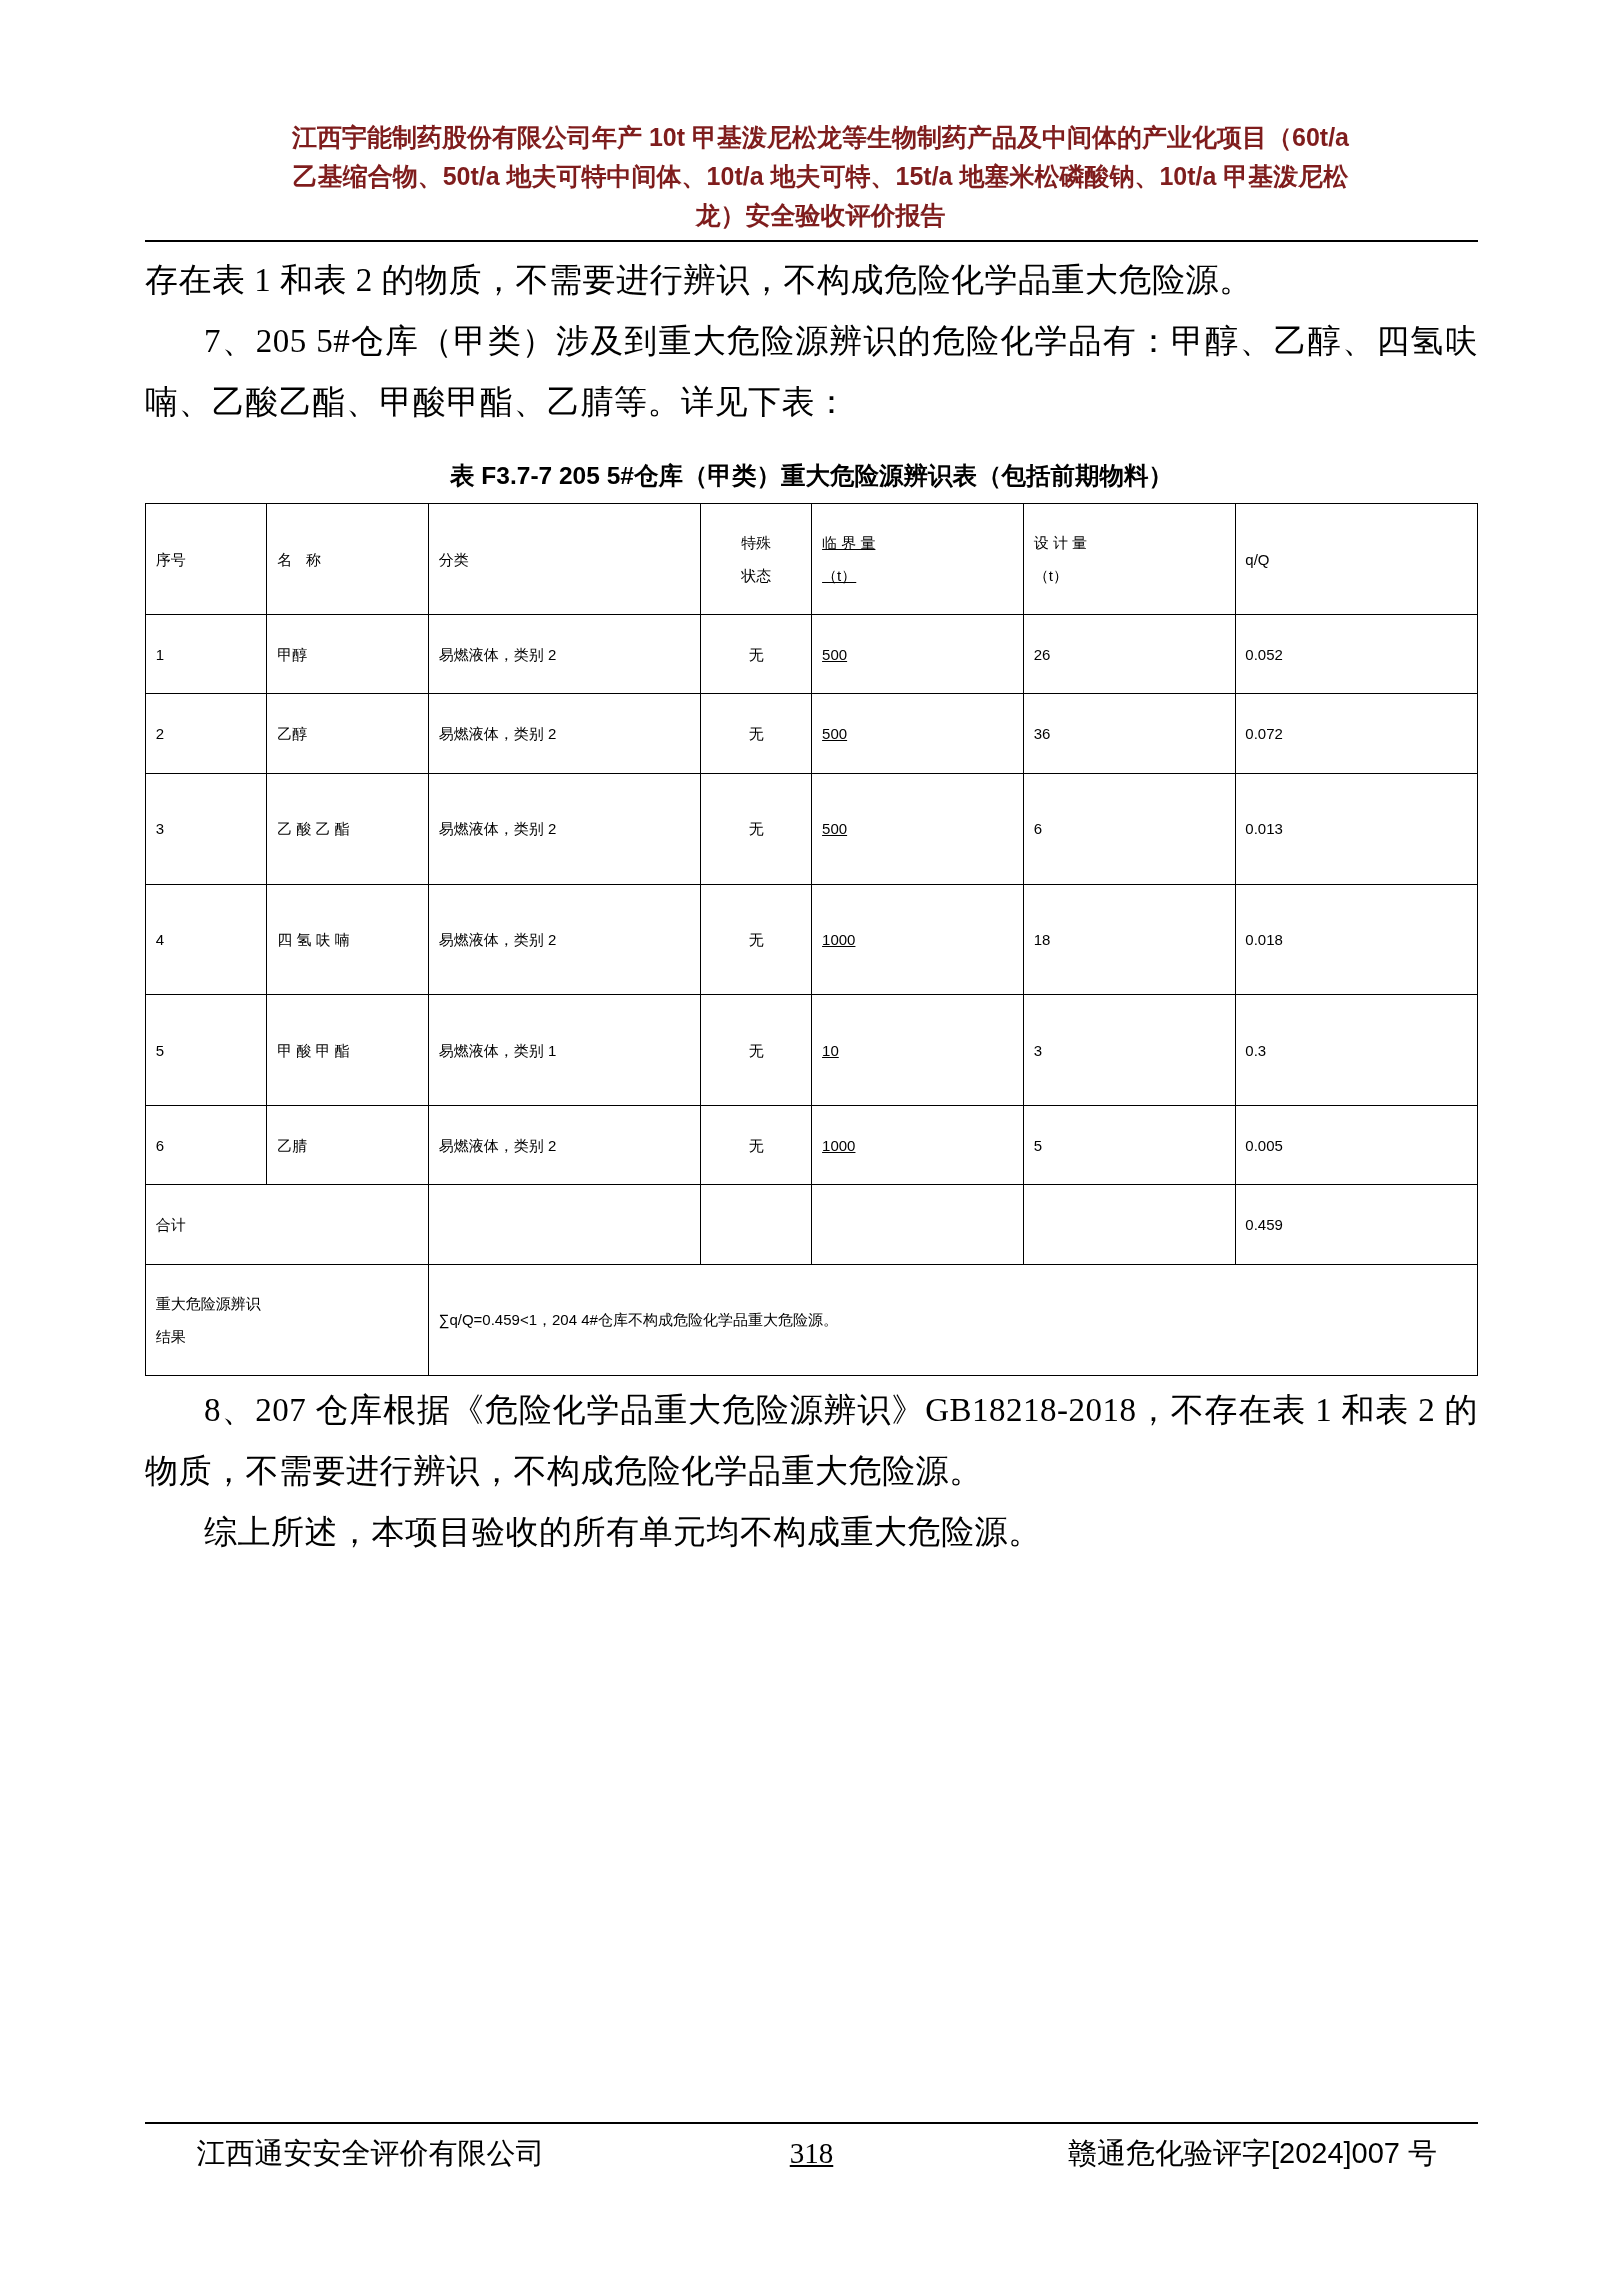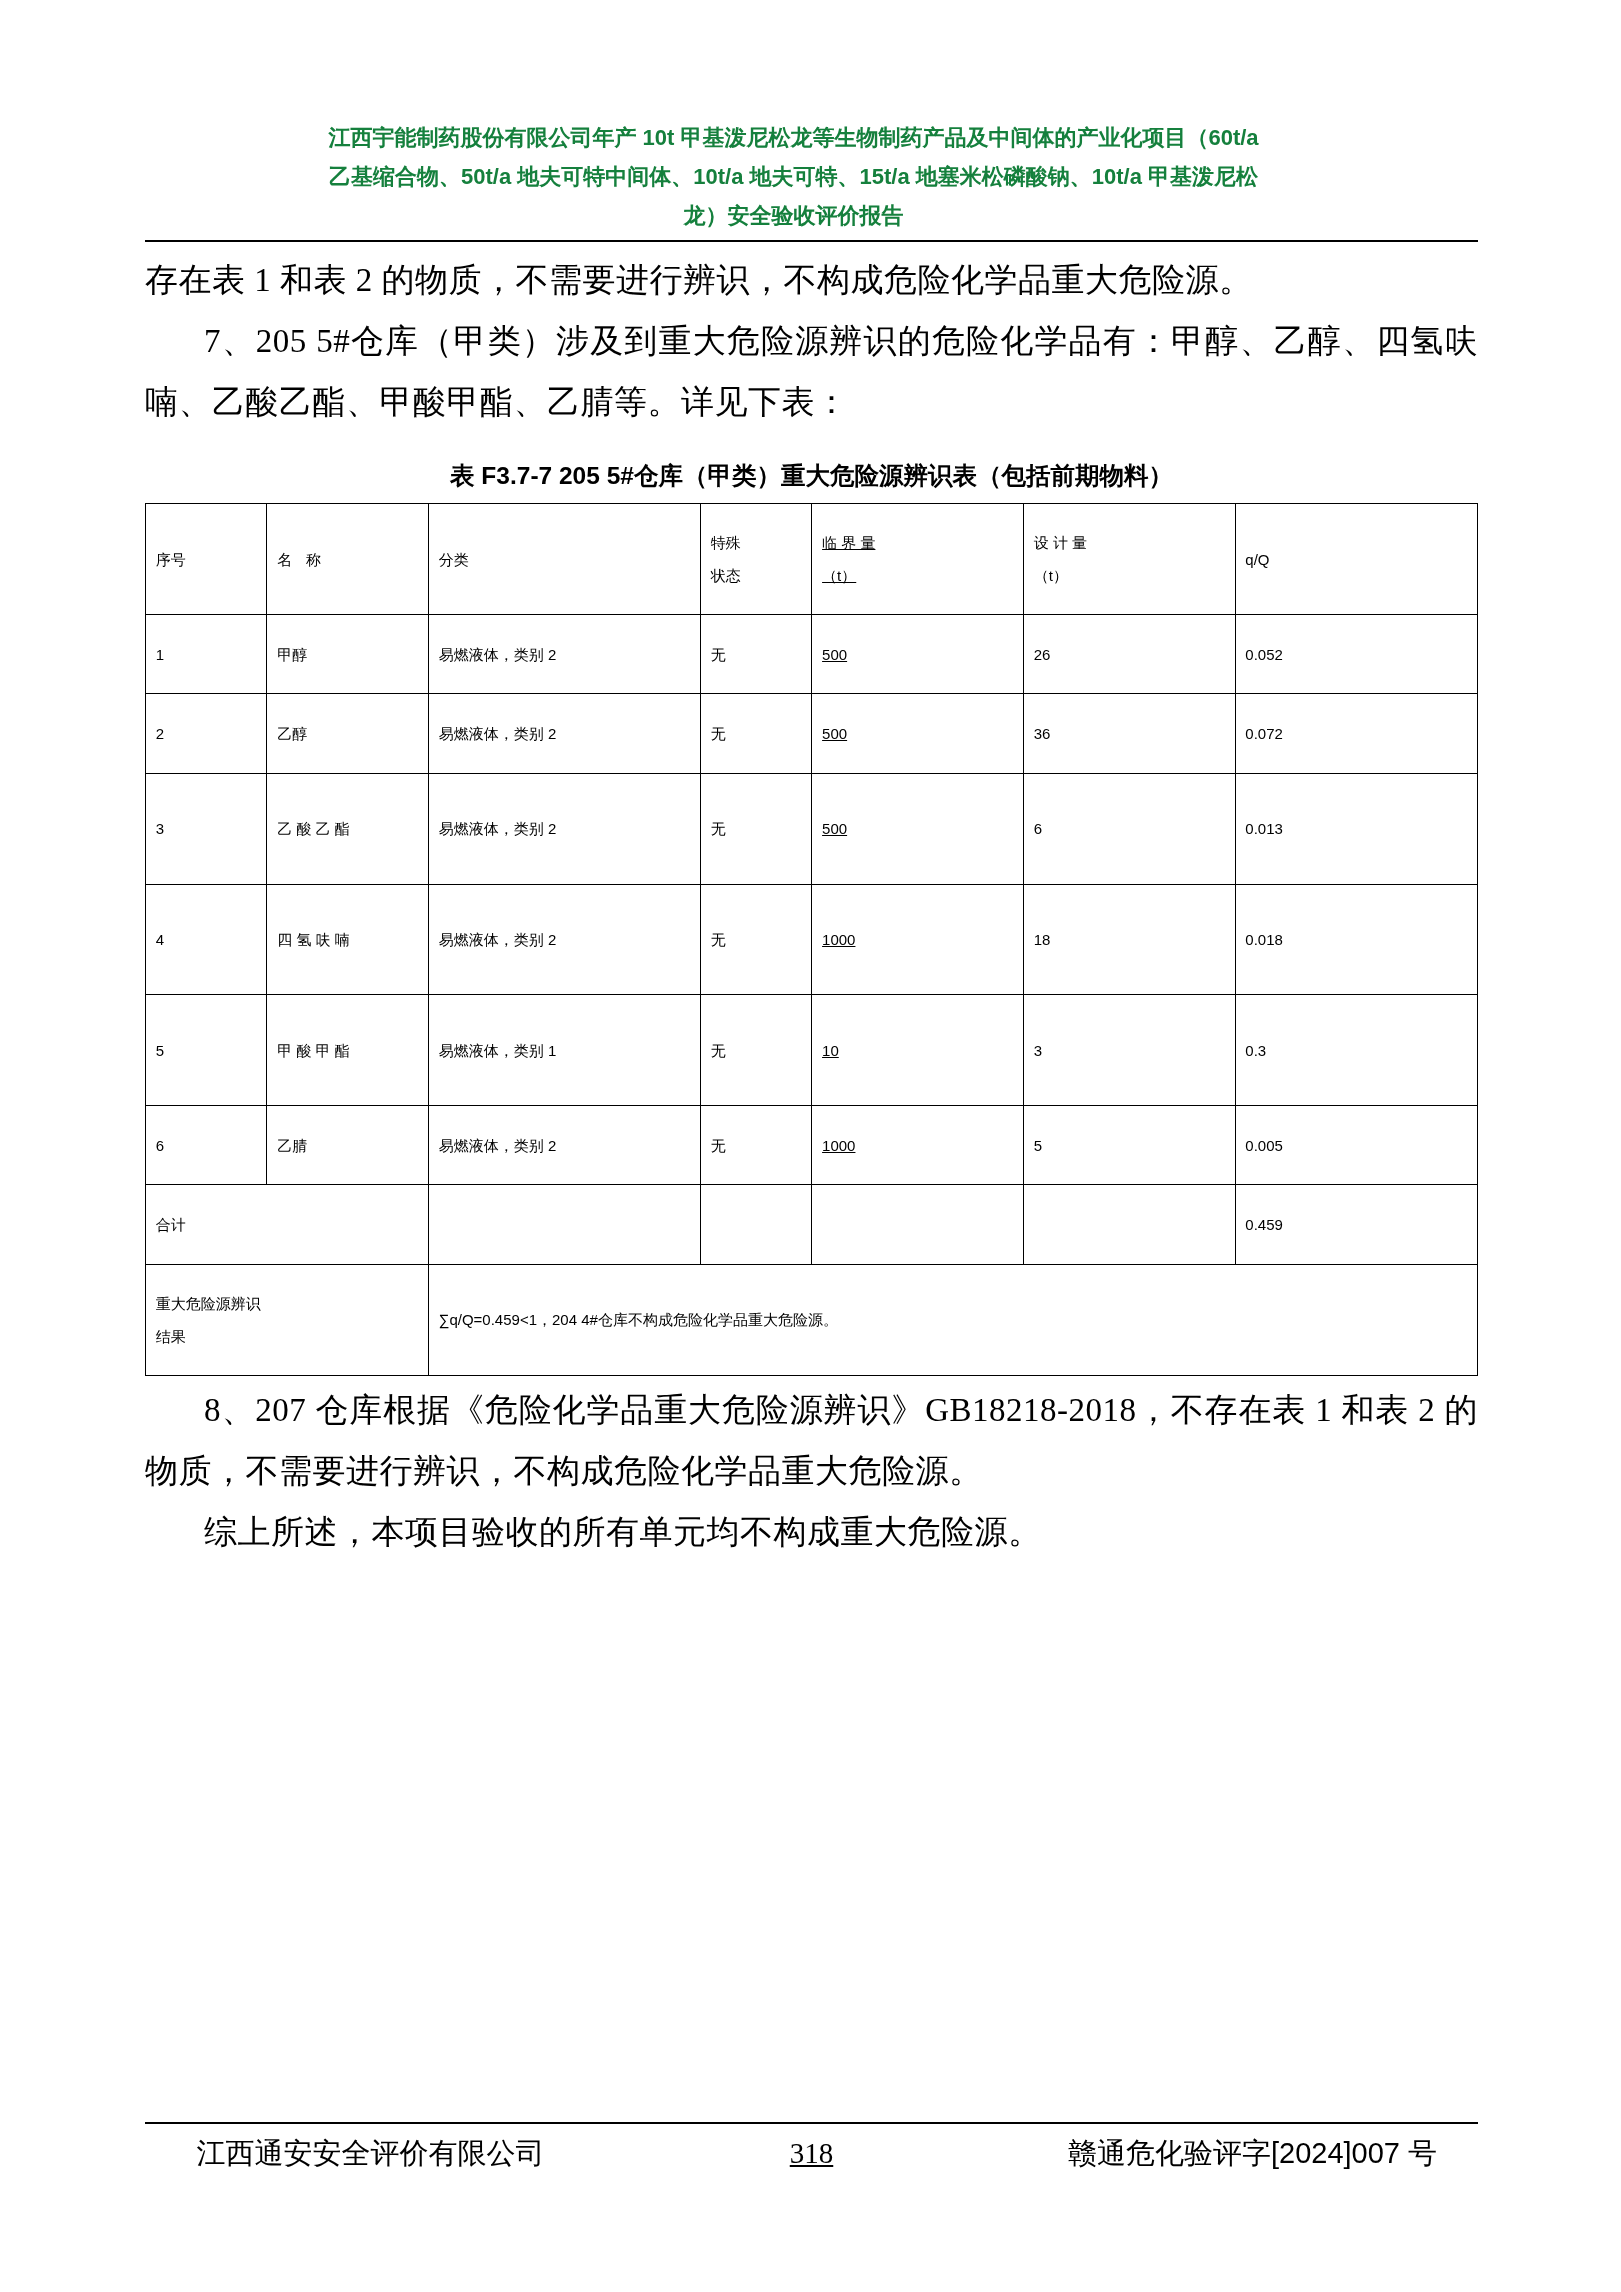--- a/index.html
+++ b/index.html
@@ -12,28 +12,28 @@
     width: 1621px;
     height: 2293px;
     background: #ffffff;
     font-family: "Liberation Serif", serif;
     color: #000000;
     box-sizing: border-box;
   }
   .header {
     position: absolute;
     top: 118px;
-    left: 127px;
+    left: 154px;
     width: 1333px;
     text-align: center;
     font-family: "Liberation Sans", sans-serif;
-    font-size: 22px;
+    font-size: 25px;
     line-height: 39px;
     font-weight: bold;
-    color: #15803d;
+    color: #7f1d1d;
   }
   .header-rule {
     position: absolute;
     top: 240px;
     left: 145px;
     width: 1333px;
     border-top: 2px solid #000;
   }
   .content {
     position: absolute;
@@ -69,21 +69,21 @@
   }
   table.hz td {
     border: 1px solid #000;
     padding: 7.8px 9.8px;
     vertical-align: middle;
     line-height: 33px;
   }
   td.c-seq { width: 98px; }
   td.c-name { width: 137px; }
   td.c-class { width: 245px; margin-left: 24px; }
-  td.c-state { width: 88px; }
+  td.c-state { width: 88px; text-align: center; }
   td.c-crit { width: 186px; text-decoration: underline; }
   td.c-design { width: 186px; }
   td.c-qq { width: 216px; }
   .hdr-two {
     display: block;
   }
   .namespread {
     display: inline-block;
     letter-spacing: 13.7px;
   }

